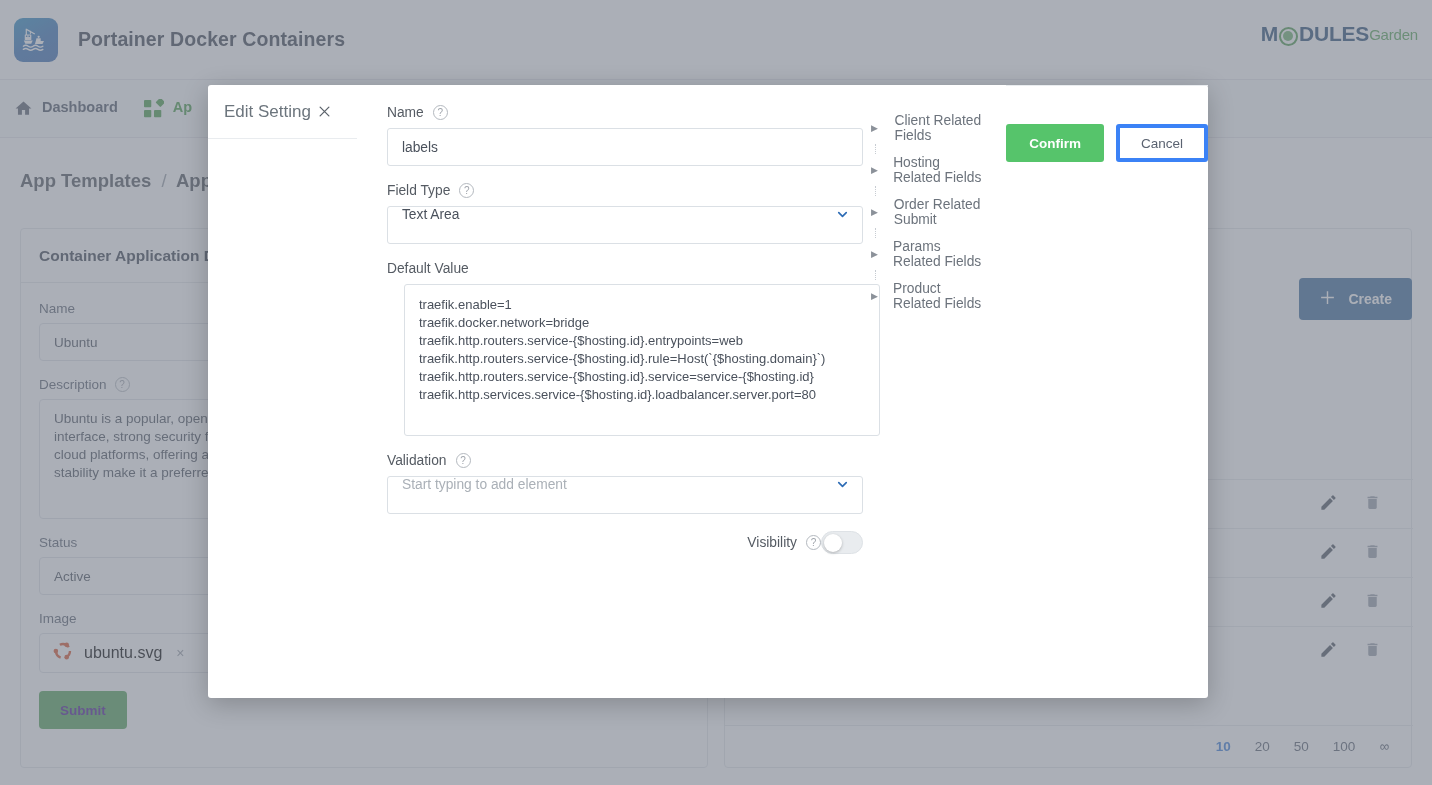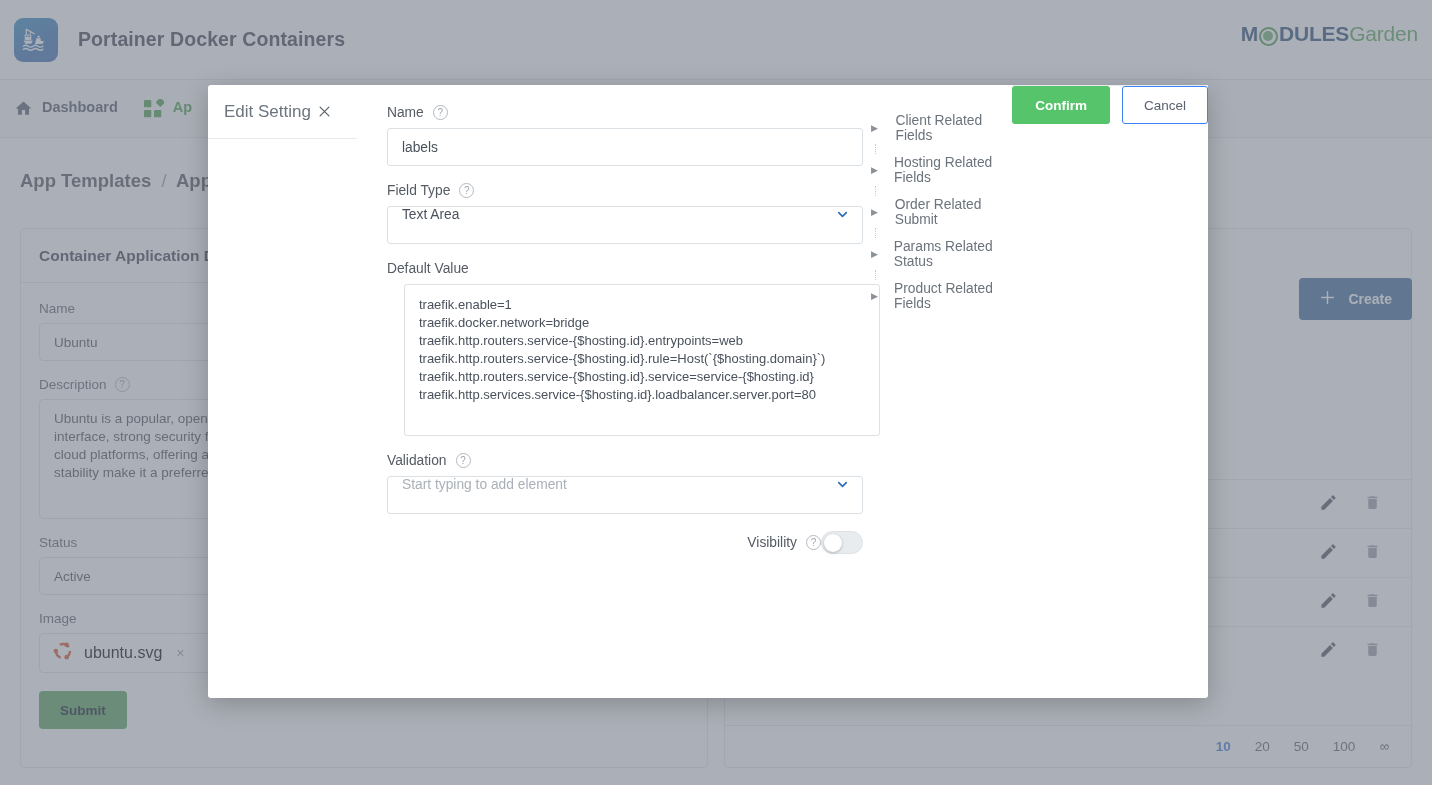--- a/index.html
+++ b/index.html
@@ -39,21 +39,21 @@
     font-size: 19.5px; font-weight: bold; color: #3d4451;
     letter-spacing: .1px;
   }
   .mg-logo {
     position: absolute; right: 14px; top: 22px;
     display: flex; align-items: center;
     font-size: 21px; font-weight: bold;
     letter-spacing: -.2px;
   }
   .mg-mod { color: #2b4f77; }
-  .mg-garden { color: #5aa85a; font-weight: normal; font-size: 21px; }
+  .mg-garden { color: #5aa85a; font-weight: normal; font-size: 15px; }
   .mg-globe {
     display: inline-block; width: 19px; height: 19px;
     border-radius: 50%; border: 2.5px solid #4f9b4f;
     position: relative; margin: 0 1px; top: 2px;
     background: #ffffff;
   }
   .mg-globe::before {
     content: ""; position: absolute; left: 2px; top: 2px;
     width: 10px; height: 10px; border-radius: 50%;
     background: #6fb36f;
@@ -120,21 +120,21 @@
   .chip-row {
     width: 648px; height: 40px; border: 1px solid #dfe3e8;
     border-radius: 4px; background: #fff;
     display: flex; align-items: center; padding: 0 12px; gap: 10px;
     margin-bottom: 18px;
   }
   .chip-x { color: #9aa0a8; font-size: 14px; margin-left: 4px; cursor: pointer; }
   .btn-submit {
     display: inline-flex; align-items: center; justify-content: center;
     height: 38px; padding: 0 21px; border-radius: 4px;
-    background: #56a35a; color: #0f172a; font-size: 13.5px; font-weight: bold;
+    background: #56a35a; color: #4c1d95; font-size: 13.5px; font-weight: bold;
     border: none; cursor: pointer;
   }
 
   
   .card-right {
     position: absolute; left: 724px; top: 90px;
     width: 688px; height: 540px;
     background: #ffffff;
     border: 1px solid #e4e7eb; border-radius: 4px;
   }
@@ -249,29 +249,29 @@
   .tree-arrow {
     width: 26px; display: flex; align-items: center; justify-content: flex-start;
     color: #8b9199; font-size: 9px;
   }
   .tree-label { padding-left: 4px; }
   .tree-gap { height: 10px; margin-left: 4px; border-left: 1px dotted #c7ccd2; }
 
   .modal-foot {
     height: 77px; flex: none;
     border-top: 1px solid #e9ecef;
-    display: flex; align-items: flex-start; gap: 12px;
+    display: flex; align-items: flex-end; gap: 12px;
   }
   .btn-confirm {
     height: 38px; padding: 0 23px; border: none; border-radius: 3px;
     background: #56c46b; color: #fff; font-size: 13.5px; font-weight: bold;
     cursor: pointer;
   }
   .btn-cancel {
-    height: 38px; padding: 0 21px; border: 1px solid #3b82f6; border-radius: 3px;
+    height: 38px; padding: 0 21px; border: 4px solid #3b82f6; border-radius: 3px;
     background: #fff; color: #5a6270; font-size: 13.5px; cursor: pointer;
   }
 </style>
 </head>
 <body>
 
 <div id="page-root">
 
   <div class="topbar">
     <div class="brand-logo">
@@ -511,21 +511,21 @@
         <span class="tree-label">Hosting Related Fields</span>
       </div>
       <div class="tree-gap"></div>
       <div class="tree-item">
         <span class="tree-arrow">▶</span>
         <span class="tree-label">Order Related Submit</span>
       </div>
       <div class="tree-gap"></div>
       <div class="tree-item">
         <span class="tree-arrow">▶</span>
-        <span class="tree-label">Params Related Status</span>
+        <span class="tree-label">Params Related Fields</span>
       </div>
       <div class="tree-gap"></div>
       <div class="tree-item">
         <span class="tree-arrow">▶</span>
         <span class="tree-label">Product Related Fields</span>
       </div>
     </div>
   </div>
 
   <div class="modal-foot">

